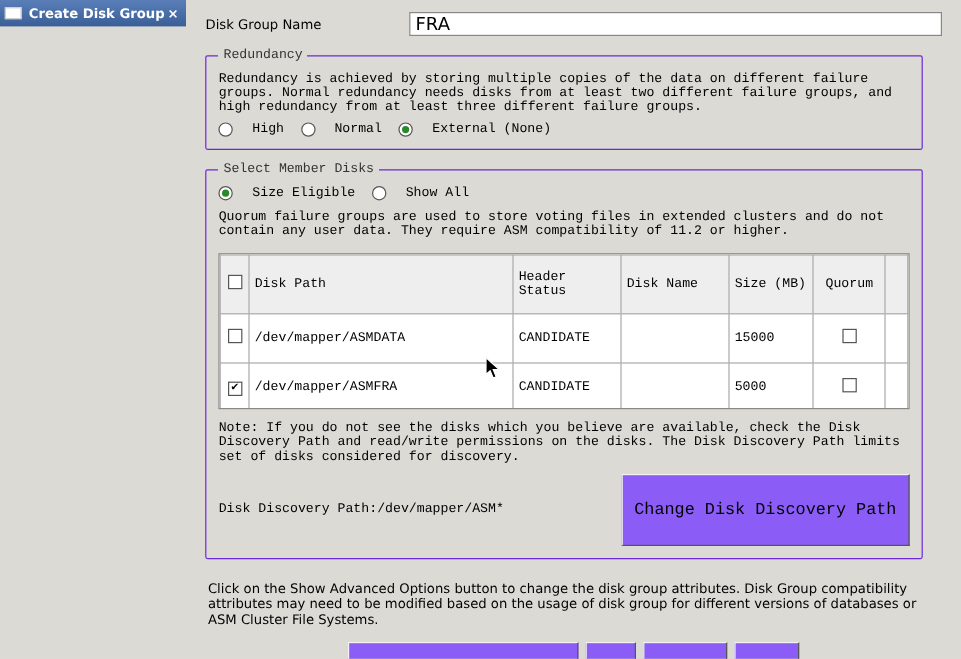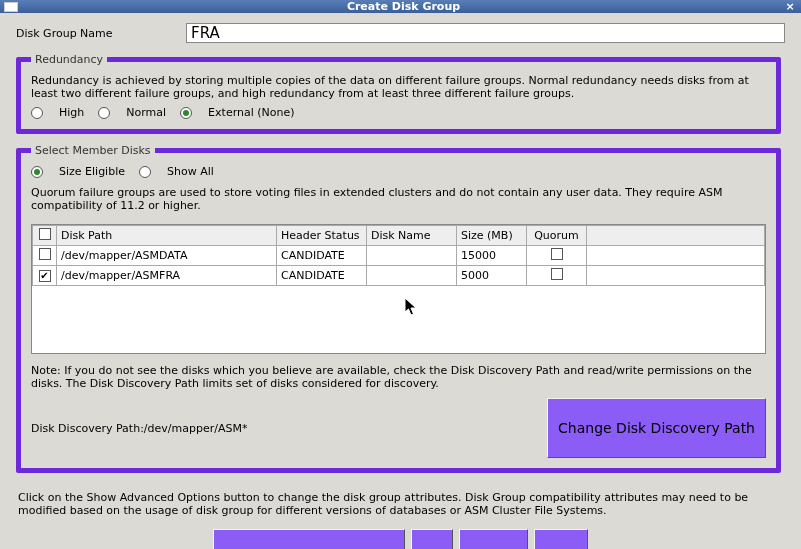--- a/index.html
+++ b/index.html
@@ -3,21 +3,21 @@
 <meta charset="utf-8">
 <style>
   * { box-sizing: border-box; }
   body {
     margin: 0;
     font-family: "DejaVu Sans", "Liberation Sans", sans-serif;
     font-size: 11px;
     background: #dcdad5;
     color: #000;
   }
-  .window { width: 801px; height: 549px; background: #dcdad5; display: flex; flex-direction: column; }
+  .window { width: 801px; height: 549px; background: #dcdad5; display: flex; flex-direction: row; }
   .titlebar {
     background: linear-gradient(#5a7fb8, #3a5f98);
     color: #fff;
     height: 22px;
     display: flex;
     align-items: center;
     padding: 0 4px;
     font-weight: bold;
   }
   .titlebar .icon { width: 14px; height: 10px; background: #fff; margin-right: 6px; border: 1px solid #ccc; }
@@ -29,24 +29,25 @@
   input[type="text"] {
     border: 1px solid #888;
     background: #fff;
     padding: 2px 4px;
     height: 20px;
     font-size: 15px;
     font-family: inherit;
   }
   .grow { flex: 1; }
   fieldset {
-    border: 5px solid #6d28d9;
+    border: 1px solid #6d28d9;
     border-radius: 2px;
-    margin: 0 4px 10px 0;
+    margin: 0 16px 10px 0;
     padding: 8px 10px 10px 10px;
+    font-family: Liberation Mono, monospace;
   }
   legend { padding: 0 4px; color: #333; }
   .radiogrp { display: flex; align-items: center; gap: 14px; margin-top: 6px; }
   .radio { display: inline-flex; align-items: center; gap: 16px; cursor: pointer; }
   .radio-dot {
     width: 12px; height: 12px; border: 1px solid #555; border-radius: 50%; background: #fff;
     display: inline-flex; align-items: center; justify-content: center;
   }
   .radio-dot.checked::after {
     content: ""; width: 6px; height: 6px; border-radius: 50%; background: #2a8a2a;
@@ -55,21 +56,21 @@
   .table-wrap {
     background: #fff;
     border: 1px solid #888;
     height: 130px;
     overflow: hidden;
     margin-top: 6px;
   }
   table { border-collapse: collapse; width: 100%; background: #fff; }
   th, td {
     border: 1px solid #aaa;
-    padding: 2px 4px;
+    padding: 12px 4px;
     text-align: left;
     font-weight: normal;
     background: #fff;
     height: 18px;
   }
   th { background: #eee; }
   .col-chk { width: 24px; text-align: center; }
   .col-path { width: 220px; }
   .col-hdr { width: 90px; }
   .col-dname { width: 90px; }

